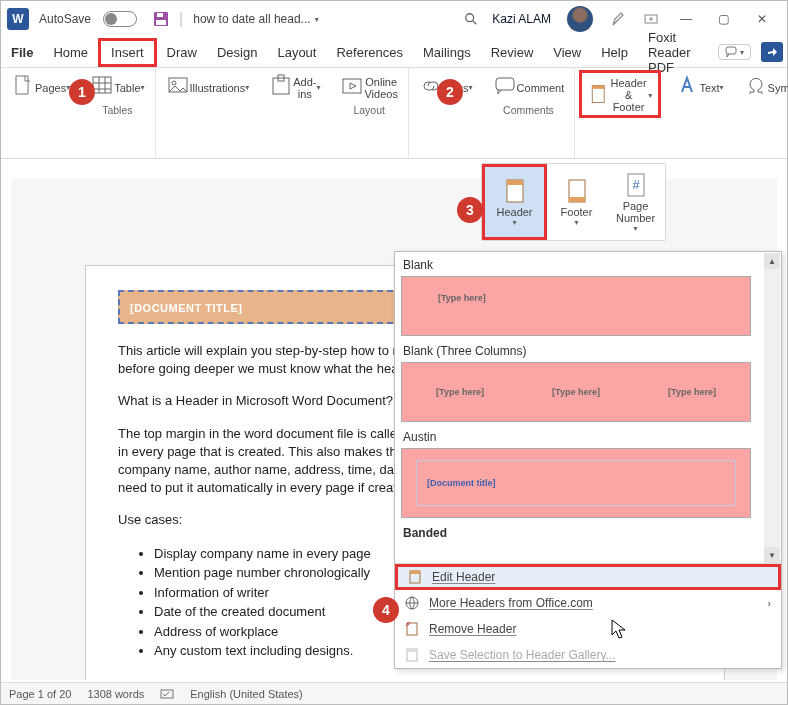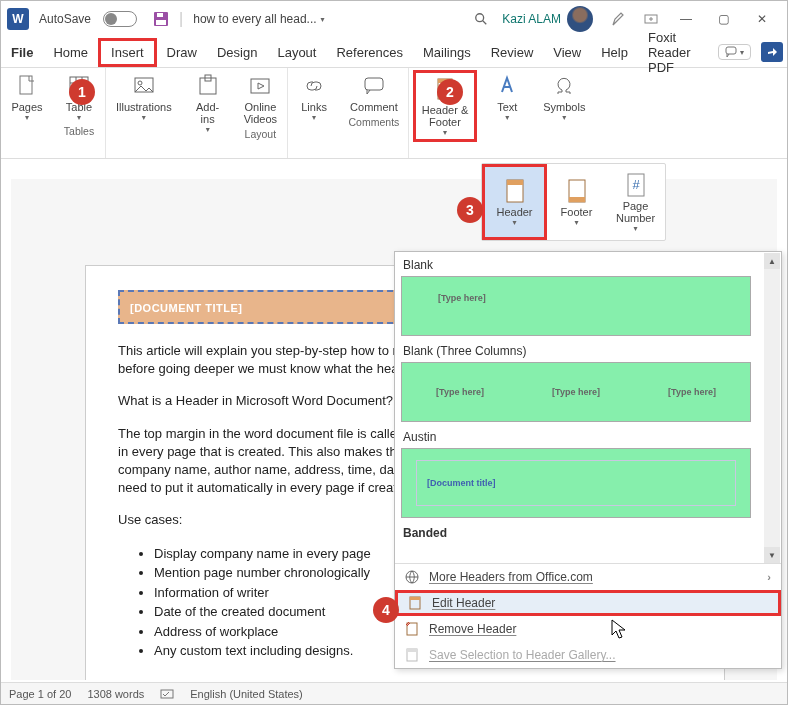--- a/index.html
+++ b/index.html
@@ -7,47 +7,47 @@
   .window { width: 788px; height: 705px; background: #fff; border: 1px solid #bbb; position: relative; }
   .titlebar { height: 36px; display: flex; align-items: center; padding: 0 6px; background: #fff; }
   .word-logo { width: 22px; height: 22px; background: #2b579a; border-radius: 3px; color: #fff; font-weight: bold; font-size: 12px; display:flex; align-items:center; justify-content:center; margin-right: 10px; }
   .autosave { font-size: 12px; color: #444; margin-right: 12px; }
   .toggle { width: 34px; height: 16px; border: 1px solid #888; border-radius: 8px; position: relative; margin-right: 8px; }
   .toggle::after { content:""; width:12px; height:12px; border-radius:50%; background:#888; position:absolute; top:1px; left:1px; }
   .save-icon { width:16px; height:16px; margin:0 8px; }
   .doc-title { font-size: 12px; color: #444; margin-left: 8px; }
   .title-spacer { flex: 1; }
   .search-icon { width: 14px; height: 14px; margin: 0 14px; }
-  .username { font-size: 12px; color: #0f766e; margin-right: 6px; }
+  .username { font-size: 12px; color: #0f172a; margin-right: 16px; }
   .avatar { width: 26px; height: 26px; border-radius: 50%; background: radial-gradient(circle at 50% 35%, #8a6d5e 0 30%, #305080 40% 100%); margin-right: 10px; }
   .winbtn { width: 38px; height: 28px; display:flex; align-items:center; justify-content:center; color:#555; font-size:12px; }
   .menubar { height: 30px; display:flex; align-items:center; background:#fff; }
   .menu-item { padding: 4px 10px; font-size: 13px; color:#333; position:relative; }
   .file-btn { font-size: 13px; color:#333; padding:4px 10px;font-weight:bold; }
   .share-comment { display:flex; align-items:center; gap:4px; }
   .share-pill { border:1px solid #ccc; border-radius:4px; padding:1px 6px; display:flex; align-items:center; font-size:11px; color:#555; }
   .share-blue { width:22px; height:20px; background:#2b579a; border-radius:3px; display:flex; align-items:center; justify-content:center; margin-left:6px; margin-right:4px; }
   .ribbon { height: 92px; border-top:1px solid #ddd; border-bottom:1px solid #ddd; background:#fff; display:flex; }
   .ribbon-group { border-right:1px solid #e5e5e5; display:flex; flex-direction:column; align-items:center; padding:2px 4px 1px; position:relative; }
   .ribbon-items { display:flex; align-items:flex-start; }
-  .ribbon-btn { display:flex; flex-direction:column; align-items:center; justify-content:flex-start; padding:4px 6px 2px; font-size:11px; color:#444; text-align:center; min-width:44px; }
+  .ribbon-btn { display:flex; flex-direction:row; align-items:center; justify-content:flex-start; padding:4px 6px 2px; font-size:11px; color:#444; text-align:center; min-width:44px; }
   .ribbon-btn .icon24 { width:24px; height:24px; margin-bottom:3px; }
   .group-label { font-size:10.5px; color:#666; padding:1px 0; }
   .dropdown-caret { font-size:8px; color:#666; }
   .highlight-red { border:3px solid #e63232; border-radius:0; }
   .num-badge { width:26px; height:26px; background:#cf3a2f; border-radius:50%; color:#fff; font-weight:bold; font-size:14px; display:flex; align-items:center; justify-content:center; position:absolute; z-index:50; }
 
   .hf-panel { position:absolute; left:480px; top:162px; width:185px; height:78px; background:#fff; border:1px solid #d8d8d8; border-radius:2px; display:flex; z-index:30; }
   .hf-btn { flex:1; display:flex; flex-direction:column; align-items:center; justify-content:center; font-size:11px; color:#444; text-align:center; }
 
   .gallery { position:absolute; left:393px; top:250px; width:388px; height:418px; background:#fff; border:1px solid #bcbcbc; box-shadow:2px 2px 6px rgba(0,0,0,.15); z-index:40; display:flex; flex-direction:column; }
   .gallery-scroll { flex:1; overflow:hidden; padding:4px 6px 0 6px; }
   .gallery-heading { font-size:12px; font-weight:600; color:#333; padding:4px 2px; }
   .gallery-item-label { font-size:12px; color:#333; padding:2px 0 4px 2px; }
-  .gallery-thumb { border:1px solid #aaa; background:#86efac; width:350px; margin-bottom:6px; position:relative; }
+  .gallery-thumb { border:1px solid #aaa; background:#fca5a5; width:350px; margin-bottom:6px; position:relative; }
   .thumb-blank { height:60px; }
   .thumb-3col { height:60px; display:flex; align-items:center; justify-content:space-around; }
   .type-here { font-size:9px; color:#666; font-weight:bold; }
   .thumb-austin { height:70px; display:flex; align-items:center; justify-content:center; }
   .austin-inner { border:1px solid #c8c8e0; width:320px; height:46px; display:flex; align-items:center; padding-left:10px; }
   .austin-text { font-size:9px; color:#4060b0; font-weight:bold; }
   .gallery-side-scroll { position:absolute; right:1px; top:1px; width:16px; height:310px; background:#f0f0f0; }
   .scroll-arrow { height:16px; display:flex; align-items:center; justify-content:center; font-size:8px; color:#555; background:#e4e4e4; }
   .gallery-footer { border-top:1px solid #ddd; }
   .gallery-footer-row { display:flex; align-items:center; height:26px; padding:0 10px; font-size:12px; color:#444; gap:10px; }
@@ -78,21 +78,21 @@
   <div class="titlebar">
     <div class="word-logo">W</div>
     <span class="autosave">AutoSave</span>
     <div class="toggle"></div>
     <svg class="save-icon" viewBox="0 0 16 16">
         <rect x="1" y="1" width="14" height="14" rx="1" fill="#9b4fa5"></rect>
         <rect x="4" y="2" width="6" height="4" fill="#fff"></rect>
         <rect x="3" y="9" width="10" height="5" fill="#fff"></rect>
       </svg>
     <span style="color:#ccc;margin:0 2px;">|</span>
-    <span class="doc-title">how to every all head...</span>
+    <span class="doc-title">how to date all head...</span>
     <span class="dropdown-caret" style="margin-left:4px;">▾</span>
     <div class="title-spacer"></div>
     <svg class="search-icon" viewBox="0 0 16 16">
         <circle cx="6.5" cy="6.5" r="4.5" fill="none" stroke="#666" stroke-width="1.5"></circle>
         <line x1="10" y1="10" x2="14" y2="14" stroke="#666" stroke-width="1.5"></line>
       </svg>
     <span class="username">Kazi ALAM</span>
     <div class="avatar"></div>
     <svg width="16" height="16" viewBox="0 0 16 16" style="margin:0 8px;">
         <path d="M2 14 L4 8 L10 2 L12 4 L6 10 Z" fill="none" stroke="#888" stroke-width="1.2"></path>
@@ -331,34 +331,34 @@
       </div>
       <div class="gallery-item-label">Austin</div>
       <div class="gallery-thumb thumb-austin">
         <div class="austin-inner">
             <span class="austin-text">[Document title]</span>
           </div>
       </div>
       <div class="gallery-item-label" style="font-weight:600;">Banded</div>
     </div>
     <div class="gallery-footer">
+      <div class="gallery-footer-row hovered highlight-red" style="border-width:3px;">
+        <svg class="icon16" viewBox="0 0 14 14">
+            <rect x="2" y="1" width="10" height="12" fill="none" stroke="#a07040"></rect>
+            <rect x="2" y="1" width="10" height="3" fill="#e0a060"></rect>
+          </svg>
+        <span class="underline">Edit Header</span>
+      </div>
       <div class="gallery-footer-row">
         <svg class="icon16" viewBox="0 0 14 14">
             <circle cx="7" cy="7" r="6" fill="none" stroke="#666"></circle>
             <path d="M1 7h12M7 1c3 3 3 9 0 12M7 1c-3 3-3 9 0 12" fill="none" stroke="#666"></path>
           </svg>
         <span class="underline">More Headers from Office.com</span>
         <span class="row-arrow">›</span>
-      </div>
-      <div class="gallery-footer-row hovered highlight-red" style="border-width:3px;">
-        <svg class="icon16" viewBox="0 0 14 14">
-            <rect x="2" y="1" width="10" height="12" fill="none" stroke="#a07040"></rect>
-            <rect x="2" y="1" width="10" height="3" fill="#e0a060"></rect>
-          </svg>
-        <span class="underline">Edit Header</span>
       </div>
       <div class="gallery-footer-row">
         <svg class="icon16" viewBox="0 0 14 14">
             <rect x="2" y="1" width="10" height="12" fill="none" stroke="#a07040"></rect>
             <path d="M2 4l3-3M1 3l3-3" stroke="#d04030"></path>
           </svg>
         <span class="underline">Remove Header</span>
       </div>
       <div class="gallery-footer-row disabled">
         <svg class="icon16" viewBox="0 0 14 14">

